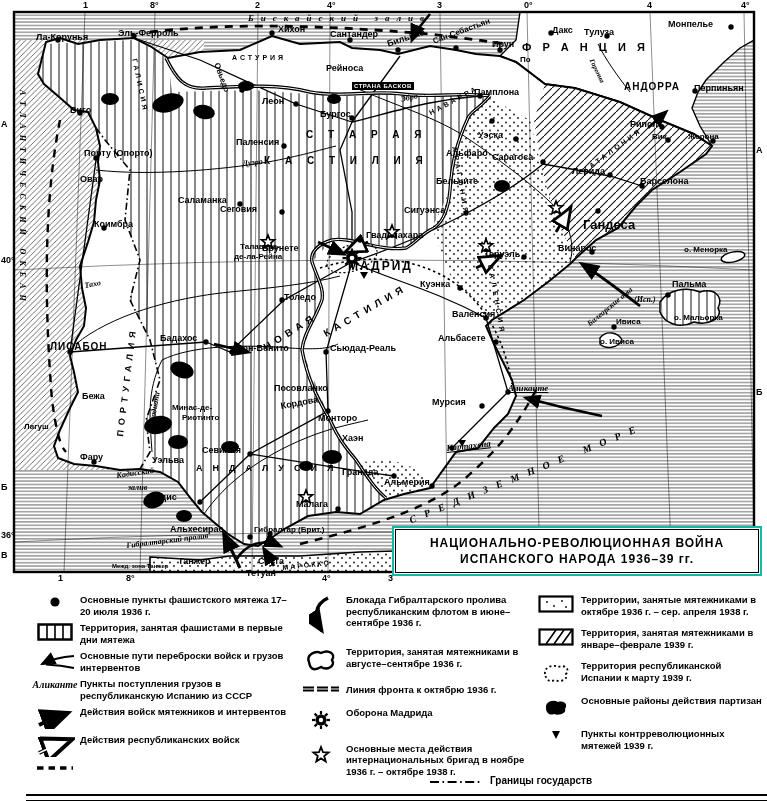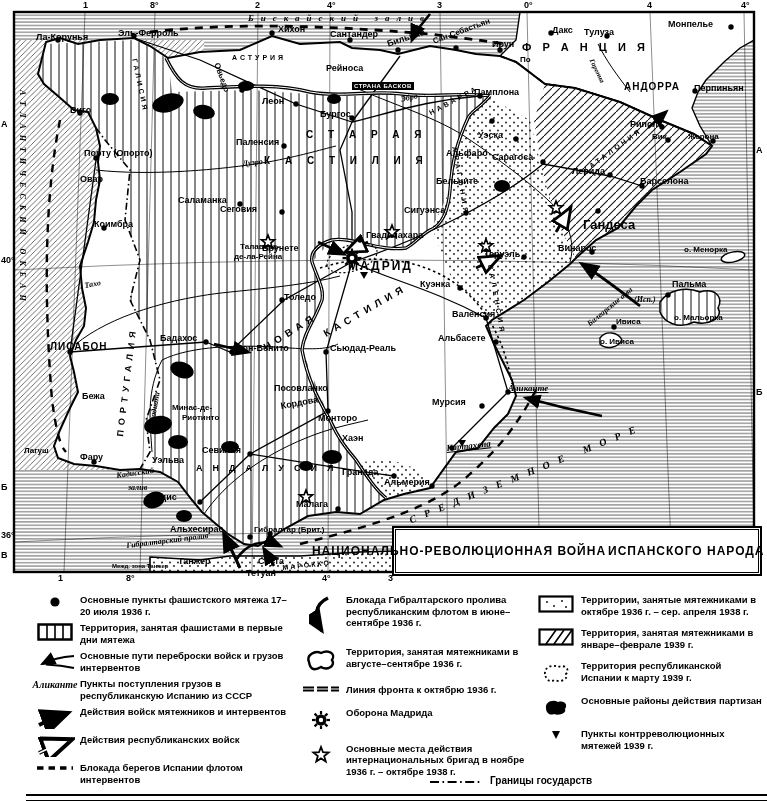--- a/index.html
+++ b/index.html
@@ -7,22 +7,22 @@
         font-family:"Liberation Sans",sans-serif;color:#000;}
   #map-wrap{position:absolute;left:0;top:0;width:767px;height:585px;}
   #map-svg{position:absolute;left:0;top:0;}
   #map-labels{position:absolute;left:0;top:0;width:767px;height:585px;pointer-events:none;}
   .ml{position:absolute;font-weight:700;white-space:nowrap;transform-origin:0 0;line-height:1;}
   .ml.it{font-family:"Liberation Serif",serif;font-style:italic;}
   .ml.chip{background:#000;color:#fff;padding:1px 2px;letter-spacing:.5px;}
   .ml.sup{font-style:italic;text-decoration:underline;font-family:"Liberation Serif",serif;}
   .edge{position:absolute;font-weight:700;font-size:9px;line-height:1;white-space:nowrap;}
   .title-box{position:absolute;left:392px;top:526px;width:366px;height:46px;background:#fff;
-             border:2px solid #000000;box-shadow:0 0 0 1px #fff inset, 0 0 0 2px #000 inset;
-             display:flex;flex-direction:row;justify-content:center;align-items:center;gap:2px;}
+             border:2px solid #14b8a6;box-shadow:0 0 0 1px #fff inset, 0 0 0 2px #000 inset;
+             display:flex;flex-direction:column;justify-content:center;align-items:center;gap:2px;}
   .title-box div{font-size:12px;font-weight:700;letter-spacing:1px;white-space:nowrap;}
   #legend{position:absolute;left:0;top:585px;width:767px;height:216px;background:#fff;}
   .lcol{position:absolute;top:9px;}
   #lcol0{left:30px;width:262px;}
   #lcol1{left:296px;width:233px;}
   #lcol2{left:531px;width:232px;}
   .lrow{display:flex;align-items:flex-start;}
   #lcol0 .lrow{margin-bottom:5px;}
   #lcol1 .lrow{margin-bottom:11px;}
   #lcol2 .lrow{margin-bottom:10px;}
@@ -322,21 +322,21 @@
         <span class="ml" style="left: 320px; top: 110px; font-size: 9px;">Бургос</span>
         <span class="ml" style="left: 236px; top: 138px; font-size: 9px;">Паленсия</span>
         <span class="ml" style="left: 178px; top: 196px; font-size: 9px;">Саламанка</span>
         <span class="ml" style="left: 220px; top: 205px; font-size: 9px;">Сеговия</span>
         <span class="ml" style="left: 84px; top: 149px; font-size: 9px;">Порту (Опорто)</span>
         <span class="ml" style="left: 80px; top: 175px; font-size: 9px;">Овар</span>
         <span class="ml" style="left: 94px; top: 220px; font-size: 9px;">Коимбра</span>
         <span class="ml" style="left: 50px; top: 342px; font-size: 10px; letter-spacing: 1px;">ЛИСАБОН</span>
         <span class="ml" style="left: 82px; top: 392px; font-size: 9px;">Бежа</span>
         <span class="ml" style="left: 80px; top: 453px; font-size: 9px;">Фару</span>
-        <span class="ml" style="left: 24px; top: 447px; font-size: 8px;">Лагуш</span>
+        <span class="ml" style="left: 24px; top: 423px; font-size: 8px;">Лагуш</span>
         <span class="ml" style="left: 262px; top: 244px; font-size: 9px;">Брунете</span>
         <span class="ml" style="left: 240px; top: 243px; font-size: 8px;">Талавера-</span>
         <span class="ml" style="left: 234px; top: 253px; font-size: 8px;">де-ла-Рейна</span>
         <span class="ml" style="left: 348px; top: 260px; font-size: 12px; letter-spacing: 2px;">МАДРИД</span>
         <span class="ml" style="left: 366px; top: 231px; font-size: 9px;">Гвадалахара</span>
         <span class="ml" style="left: 284px; top: 293px; font-size: 9px;">Толедо</span>
         <span class="ml" style="left: 420px; top: 280px; font-size: 9px;">Куэнка</span>
         <span class="ml" style="left: 452px; top: 310px; font-size: 9px;">Валенсия</span>
         <span class="ml" style="left: 438px; top: 334px; font-size: 9px;">Альбасете</span>
         <span class="ml" style="left: 330px; top: 344px; font-size: 9px;">Сьюдад-Реаль</span>
@@ -463,21 +463,20 @@
             </svg>
           </span>
           <span class="ltext">Действия республиканских войск</span>
         </div>
         <div class="lrow">
           <span class="lsym">
             <svg width="40" height="10">
               <path d="M2,5 H38" stroke="#000" stroke-width="3.5" stroke-dasharray="6.5 5"></path>
             </svg>
           </span>
-          <span class="ltext">Блокада берегов Испании флотом интервентов</span>
         </div>
       </div>
     <div class="lcol" id="lcol1">
         <div class="lrow">
           <span class="lsym">
             <svg width="24" height="40">
               <defs>
                 <marker id="lm4" markerWidth="8" markerHeight="8" refX="6" refY="3" orient="auto">
                   <path d="M0,0 L7,3 L0,6 Z" fill="#000"></path>
                 </marker>

